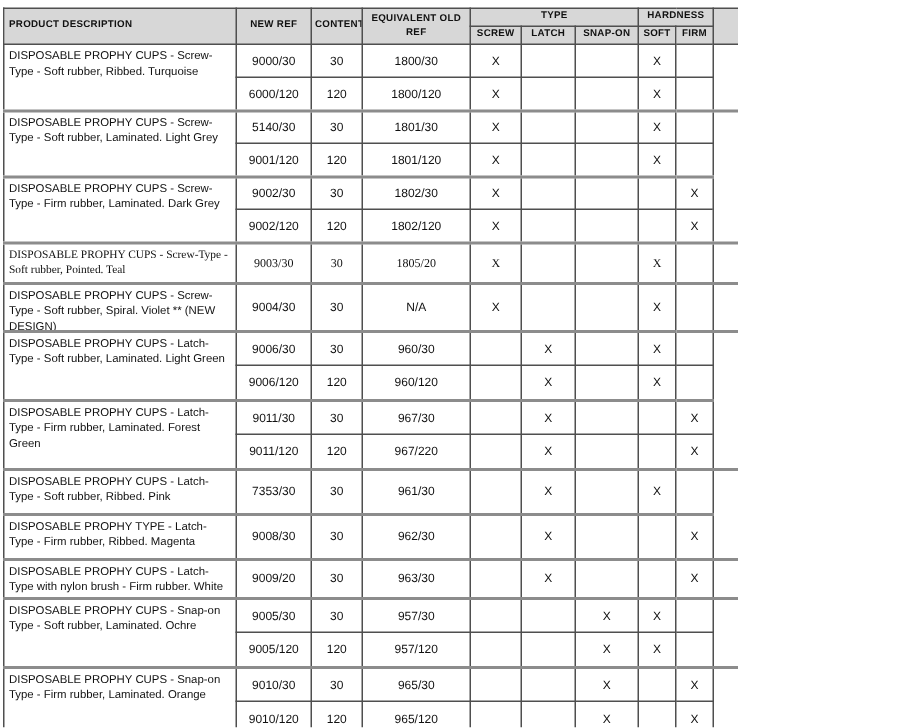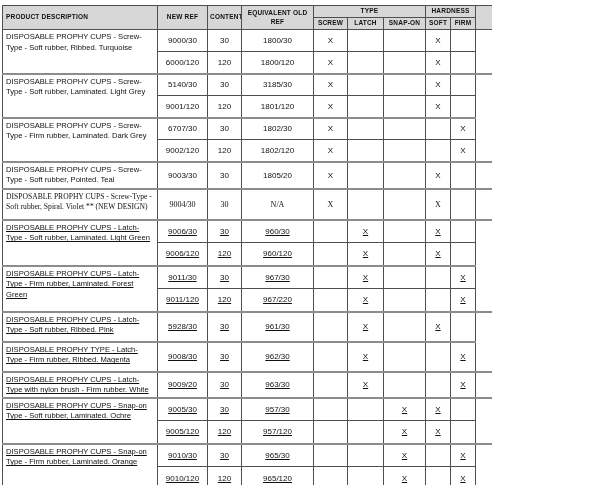--- a/index.html
+++ b/index.html
@@ -28,23 +28,23 @@
 
   tbody td { font-size: 8px; text-align: center; vertical-align: middle; padding: 0 2px; }
   td.desc {
     font-size: 7.6px; text-align: left; vertical-align: top;
     padding: 2px 3px 0 3px; line-height: 1.4;
   }
   td.desc .din { overflow: hidden; }
   tr.clip td.desc .din { max-height: 28px; }
 
   tr.rh22 { height: 22px; }
-  tr.rh23 { height: 23px; text-decoration: underline; }
-  tr.rh27 { height: 27px; }
-  tr.rh31 { height: 31px; font-family: Liberation Serif, serif; }
+  tr.rh23 { height: 23px; }
+  tr.rh27 { height: 27px; font-family: Liberation Serif, serif; }
+  tr.rh31 { height: 31px; }
   tr.grp td { border-top: 2px solid var(--group-separator, #8c8c8c); }
 
   td.design { vertical-align: middle; padding: 2px 5px 2px 2px; }
   .pairs { display: flex; flex-direction: column; justify-content: space-evenly; align-items: flex-end; }
   .pair { display: flex; align-items: center; gap: 7px; }
   .pair + .pair { margin-top: 12px; }
   .snug .pair + .pair { margin-top: 2px; }
   .pair svg { display: block; }
   .pair svg.sv { height: 26px; width: auto; }
   .pair svg.tv { height: 24px; width: 24px; }
@@ -130,21 +130,21 @@
       <td>X</td>
       <td></td>
     </tr>
 
     <tr class="rh22 grp">
       <td class="desc" rowspan="2">
             <div class="din">DISPOSABLE PROPHY CUPS -  Screw-Type - Soft rubber, Laminated. Light Grey</div>
           </td>
       <td>5140/30</td>
       <td>30</td>
-      <td>3185/30</td>
+      <td>1801/30</td>
       <td>X</td>
       <td></td>
       <td></td>
       <td>X</td>
       <td></td>
       <td class="design" rowspan="4">
             <div class="pairs">
               <div class="pair">
                 <svg class="sv" viewBox="0 0 50 34">
                   <rect x="2" y="13.5" width="9" height="7" rx="1" fill="#a7abaa"></rect>
@@ -190,21 +190,21 @@
       <td></td>
       <td></td>
       <td>X</td>
       <td></td>
     </tr>
 
     <tr class="rh22 grp">
       <td class="desc" rowspan="2">
             <div class="din">DISPOSABLE PROPHY CUPS -  Screw-Type - Firm rubber, Laminated. Dark Grey</div>
           </td>
-      <td>6707/30</td>
+      <td>9002/30</td>
       <td>30</td>
       <td>1802/30</td>
       <td>X</td>
       <td></td>
       <td></td>
       <td></td>
       <td>X</td>
     </tr>
     <tr class="rh22">
       <td>9002/120</td>
@@ -372,21 +372,21 @@
       <td>X</td>
       <td></td>
       <td></td>
       <td>X</td>
     </tr>
 
     <tr class="rh23 grp">
       <td class="desc">
             <div class="din">DISPOSABLE PROPHY CUPS -  Latch-Type - Soft rubber, Ribbed. Pink</div>
           </td>
-      <td>5928/30</td>
+      <td>7353/30</td>
       <td>30</td>
       <td>961/30</td>
       <td></td>
       <td>X</td>
       <td></td>
       <td>X</td>
       <td></td>
       <td class="design snug" rowspan="2">
             <div class="pairs">
               <div class="pair">

